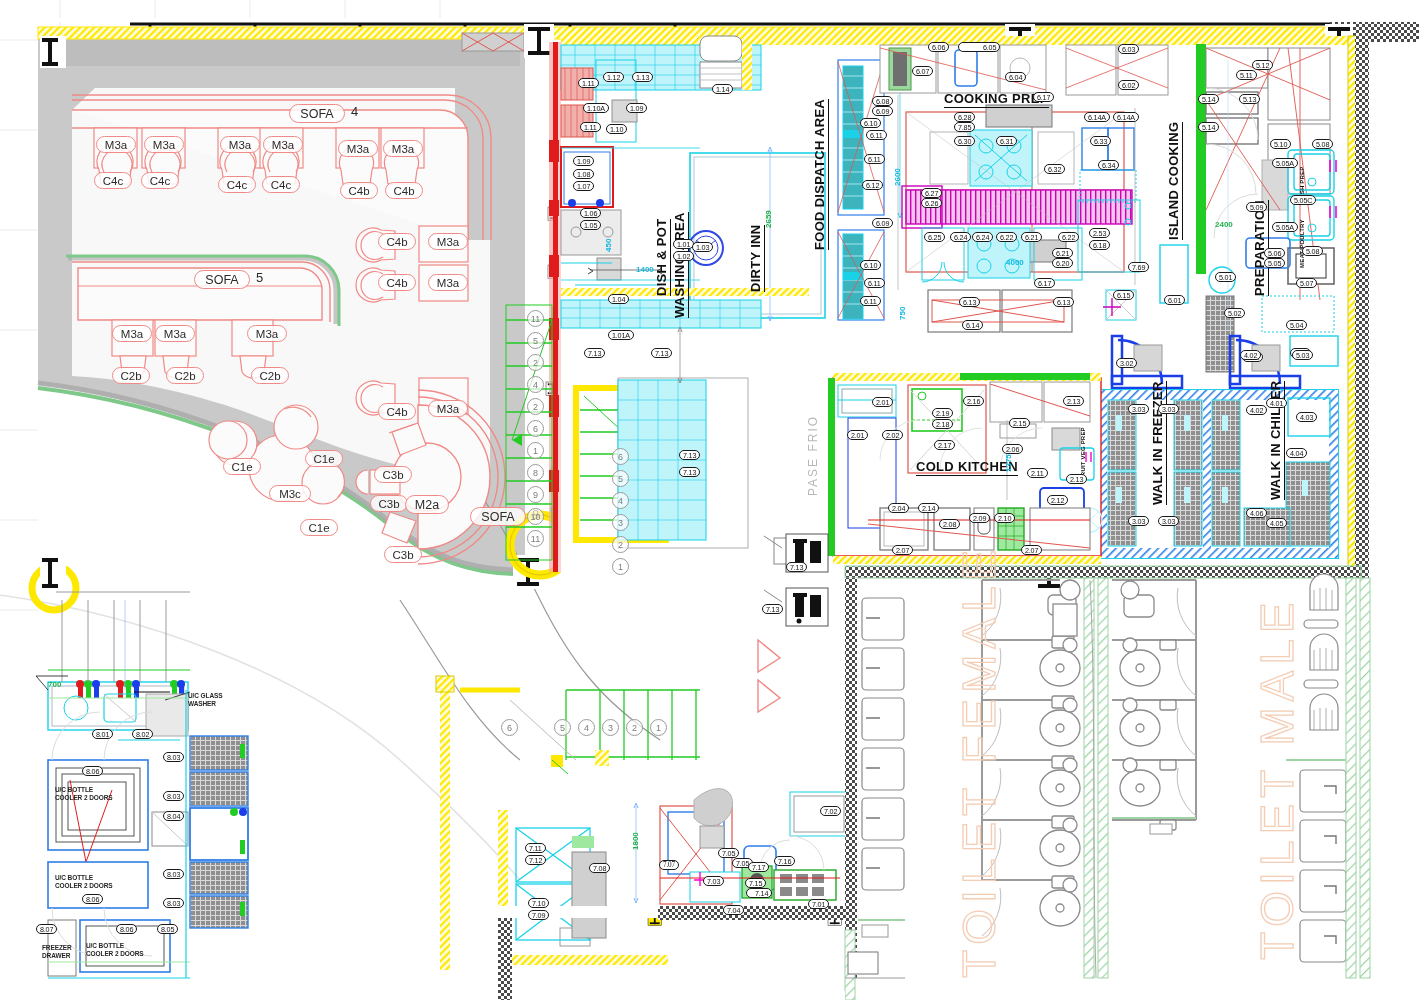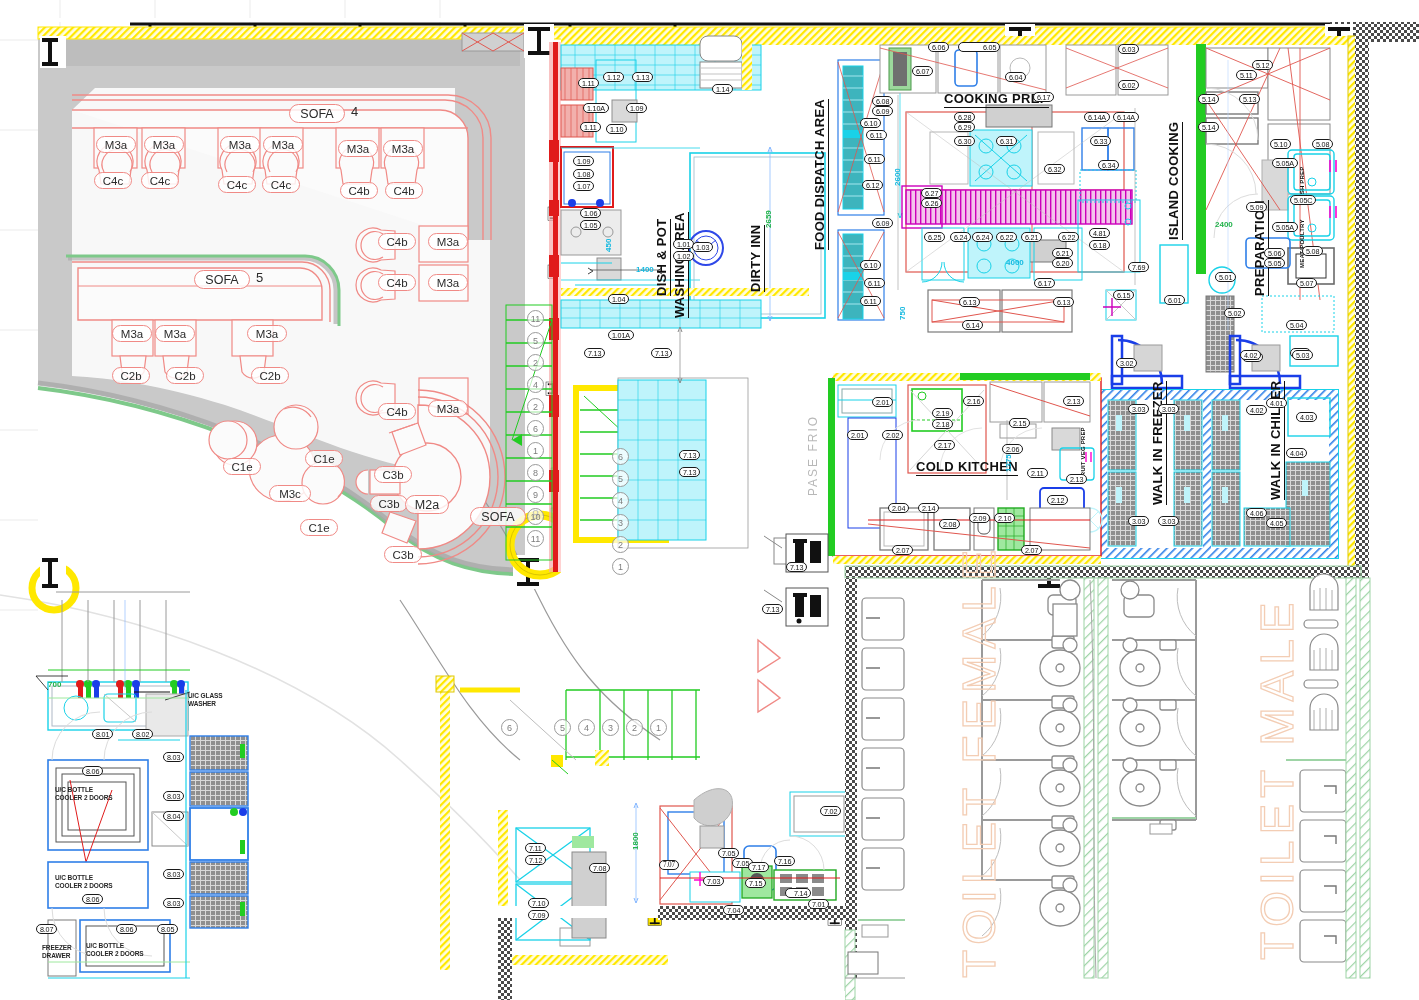--- a/index.html
+++ b/index.html
@@ -1155,37 +1155,37 @@
 <div class="tag" style="left:860px;top:296px;">6.11</div>
 
 <div class="tag" style="left:928px;top:42px;">6.06</div>
 <div class="tag" style="left:958px;top:42px;padding-left:24px;">6.05</div>
 <div class="tag" style="left:912px;top:66px;">6.07</div>
 <div class="tag" style="left:1005px;top:72px;">6.04</div>
 <div class="tag" style="left:1118px;top:44px;">6.03</div>
 <div class="tag" style="left:1118px;top:80px;">6.02</div>
 <div class="tag" style="left:1033px;top:92px;">6.17</div>
 <div class="tag" style="left:954px;top:112px;">6.28</div>
-<div class="tag" style="left:954px;top:122px;">6.29</div>
+<div class="tag" style="left:954px;top:122px;">7.85</div>
 <div class="tag" style="left:954px;top:136px;">6.30</div>
 <div class="tag" style="left:996px;top:136px;">6.31</div>
 <div class="tag" style="left:1044px;top:136px;margin-top:28px;">6.32</div>
 <div class="tag" style="left:1084px;top:112px;">6.14A</div>
 <div class="tag" style="left:1113px;top:112px;">6.14A</div>
 <div class="tag" style="left:1090px;top:136px;">6.33</div>
 <div class="tag" style="left:1098px;top:160px;">6.34</div>
 <div class="tag" style="left:921px;top:188px;">6.27</div>
 <div class="tag" style="left:921px;top:198px;">6.26</div>
 <div class="tag" style="left:924px;top:232px;">6.25</div>
 <div class="tag" style="left:950px;top:232px;">6.24</div>
 <div class="tag" style="left:972px;top:232px;">6.24</div>
 <div class="tag" style="left:996px;top:232px;">6.22</div>
 <div class="tag" style="left:1021px;top:232px;">6.21</div>
 <div class="tag" style="left:1058px;top:232px;">6.22</div>
-<div class="tag" style="left:1089px;top:228px;">4.81</div>
+<div class="tag" style="left:1089px;top:228px;">2.53</div>
 <div class="tag" style="left:1089px;top:240px;">6.18</div>
 <div class="tag" style="left:1052px;top:248px;">6.21</div>
 <div class="tag" style="left:1052px;top:258px;">6.20</div>
 <div class="tag" style="left:1128px;top:262px;">7.69</div>
 <div class="tag" style="left:1113px;top:290px;">6.15</div>
 <div class="tag" style="left:959px;top:297px;">6.13</div>
 <div class="tag" style="left:1053px;top:297px;">6.13</div>
 <div class="tag" style="left:962px;top:320px;">6.14</div>
 <div class="tag" style="left:1034px;top:278px;">6.17</div>
 <div class="tag" style="left:1164px;top:295px;">6.01</div>
@@ -1271,17 +1271,17 @@
 <div class="tag" style="left:528px;top:910px;">7.09</div>
 <div class="tag" style="left:589px;top:863px;">7.08</div>
 <div class="tag" style="left:659px;top:860px;font-family:Liberation Serif, serif;">7.07</div>
 <div class="tag" style="left:718px;top:848px;">7.05</div>
 <div class="tag" style="left:732px;top:858px;">7.05</div>
 <div class="tag" style="left:703px;top:876px;">7.03</div>
 <div class="tag" style="left:723px;top:905px;">7.04</div>
 <div class="tag" style="left:748px;top:862px;">7.17</div>
 <div class="tag" style="left:745px;top:878px;">7.15</div>
 <div class="tag" style="left:774px;top:856px;">7.16</div>
-<div class="tag" style="left:785px;top:888px;padding-left:8px;">7.14</div>
+<div class="tag" style="left:746px;top:888px;padding-left:8px;">7.14</div>
 <div class="tag" style="left:808px;top:899px;">7.01</div>
 <div class="tag" style="left:820px;top:806px;">7.02</div>
 
 </div>
 
 </body></html>

